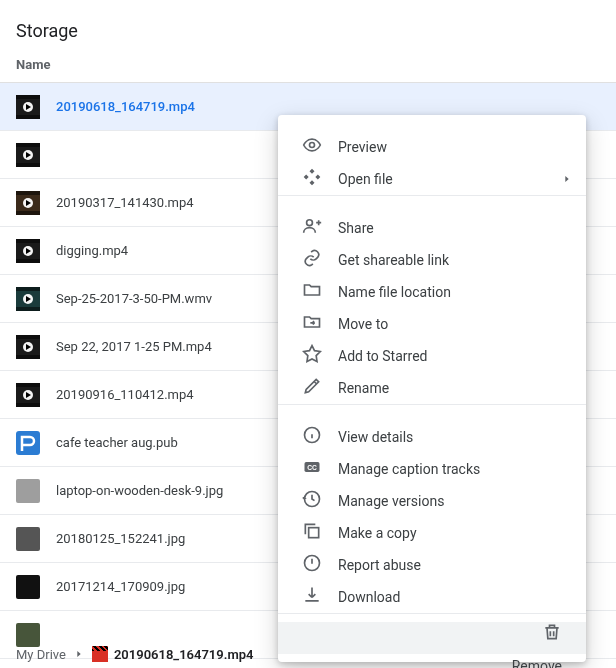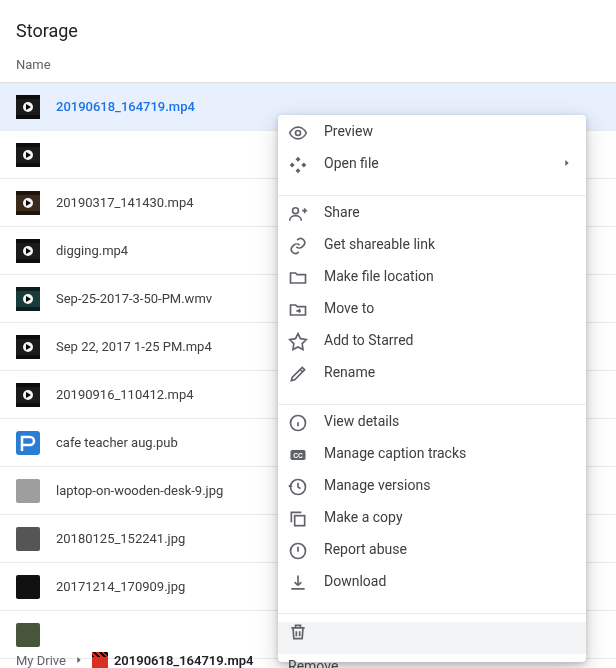--- a/index.html
+++ b/index.html
@@ -17,21 +17,21 @@
   .header {
     padding: 20px 16px 6px;
     font-size: 18px;
     color: #202124;
     font-weight: 400;
   }
   .col-header {
     padding: 10px 16px;
     font-size: 13px;
     color: #5f6368;
-    font-weight: 400;
+    font-weight: 700;
     border-bottom: 1px solid #e0e0e0;
   }
   .file-list { }
   .file-row {
     display: flex;
     align-items: center;
     height: 48px;
     padding: 0 16px;
     border-bottom: 1px solid #e8eaed;
     gap: 16px;
@@ -58,21 +58,21 @@
     flex-shrink: 0;
   }
   .thumb svg, .thumb .img { width: 24px; height: 24px; }
   .img-thumb {
     width: 24px; height: 24px;
     background: #ddd;
     border-radius: 2px;
   }
   .breadcrumb {
     position: absolute;
-    bottom: 0;
+    bottom: 6px;
     left: 16px;
     display: flex;
     align-items: center;
     gap: 8px;
     font-size: 13px;
     color: #5f6368;
   }
   .breadcrumb .chev { color: #9aa0a6; }
   .breadcrumb .current { color: #202124; font-weight: 600; display:flex; align-items:center; gap:6px;}
   .clap {
@@ -86,23 +86,23 @@
     left: 278px;
     width: 308px;
     background: #fff;
     border-radius: 4px;
     box-shadow: 0 2px 6px rgba(0,0,0,.2), 0 8px 24px rgba(0,0,0,.18);
     padding: 8px 0;
     z-index: 10;
   }
   .ctx-item {
     display: flex;
-    align-items: flex-start;
+    align-items: flex-end;
     height: 32px;
-    padding: 0 10px;
+    padding: 0 24px;
     gap: 16px;
     cursor: pointer;
     color: #3c4043;
     font-size: 14px;
     position: relative;
   }
   .ctx-item.hover {
     background: #f1f3f4;
     flex-direction: column;
   }
@@ -300,21 +300,21 @@
         </svg>
     </span>
     <span>Get shareable link</span>
   </div>
   <div class="ctx-item">
     <span class="icon">
       <svg viewBox="0 0 24 24" width="20" height="20" fill="none" stroke="#5f6368" stroke-width="2">
           <path d="M3 6h6l2 2h10v10H3z"></path>
         </svg>
     </span>
-    <span>Make file location</span>
+    <span>Name file location</span>
   </div>
   <div class="ctx-item">
     <span class="icon">
       <svg viewBox="0 0 24 24" width="20" height="20" fill="none" stroke="#5f6368" stroke-width="2">
           <path d="M3 6h6l2 2h10v10H3z"></path>
           <path d="M10 13h5m0 0l-2-2m2 2l-2 2"></path>
         </svg>
     </span>
     <span>Move to</span>
   </div>

